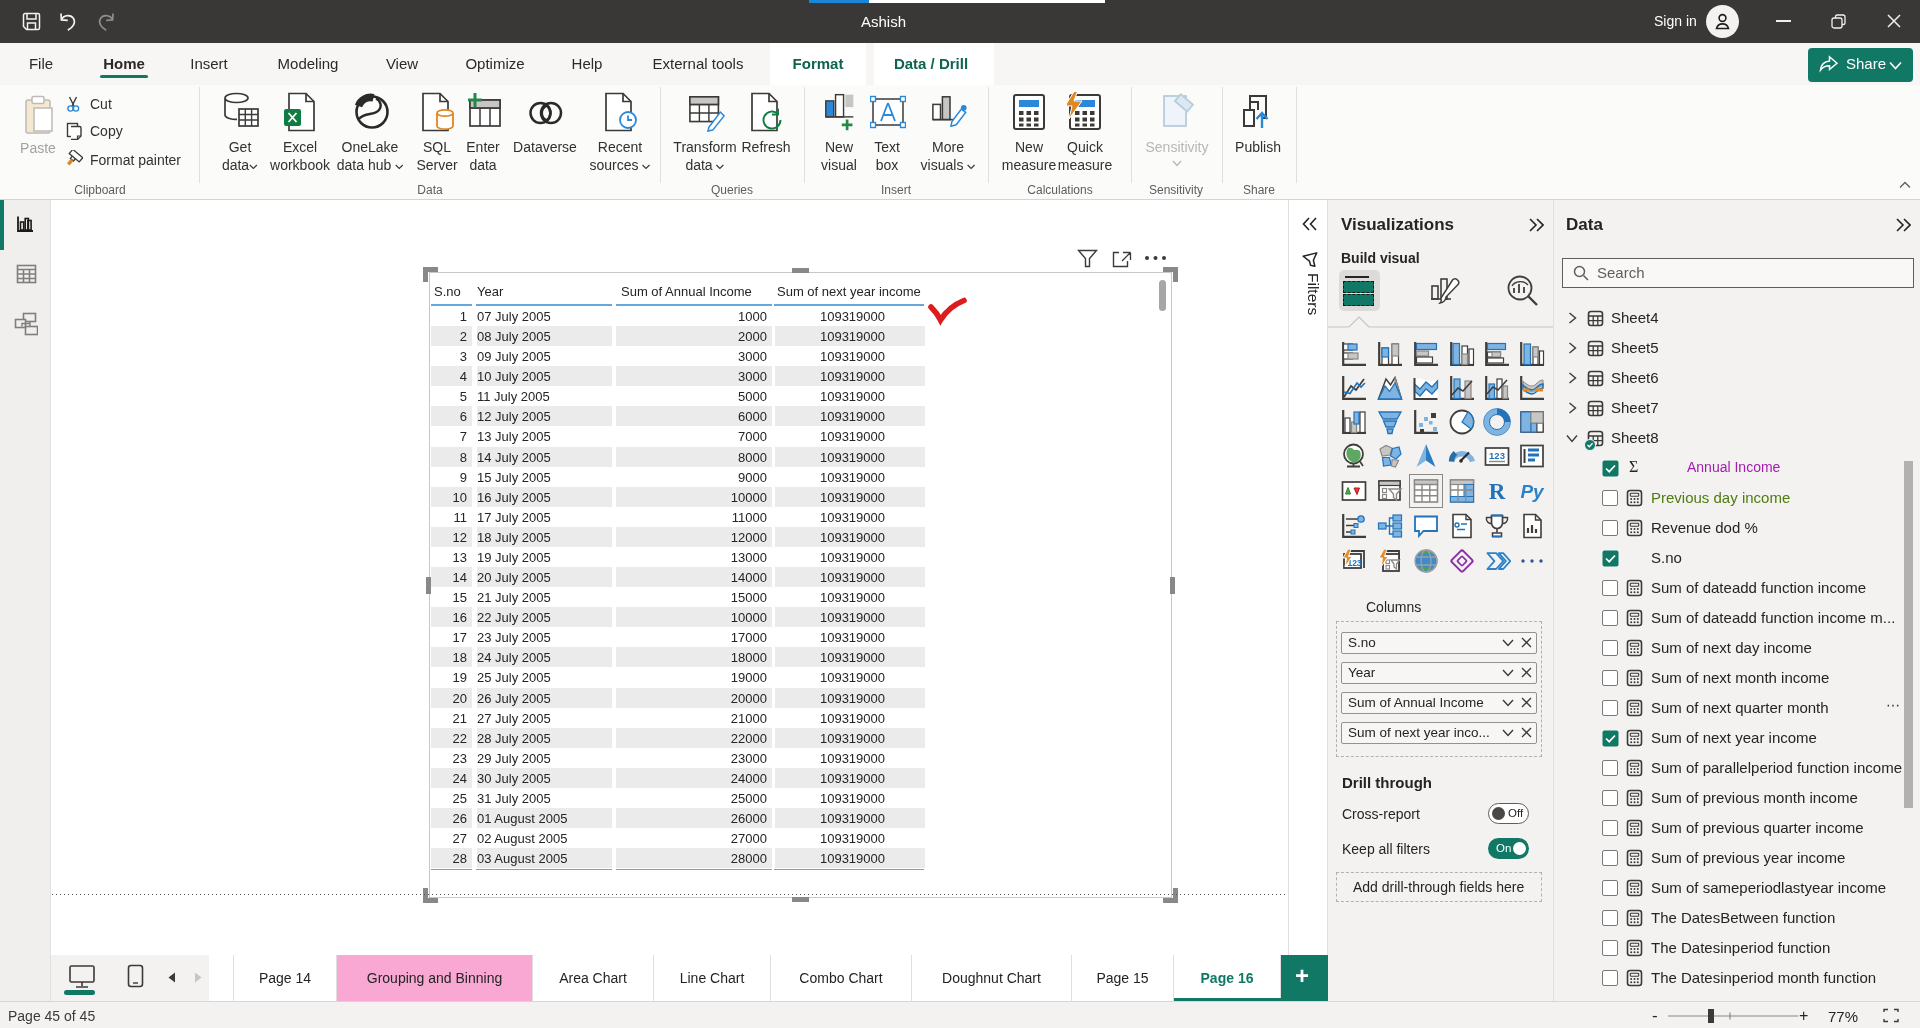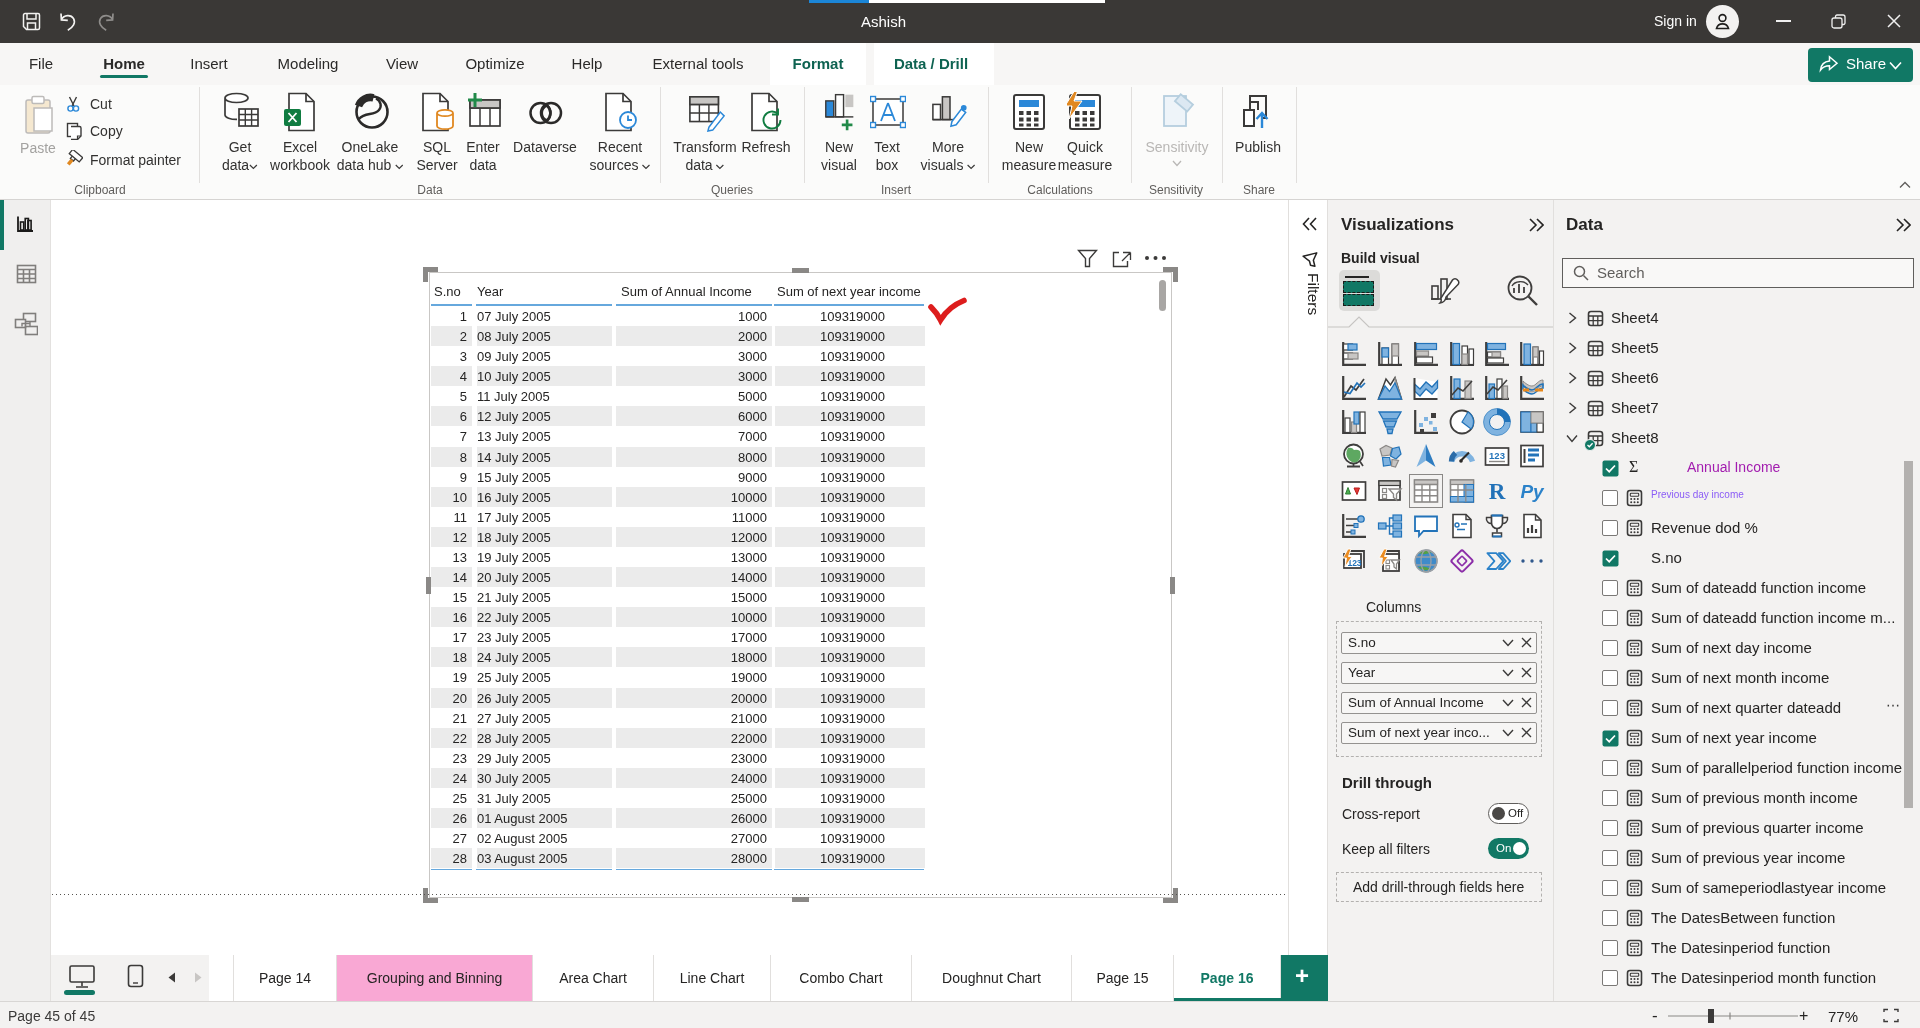--- a/index.html
+++ b/index.html
@@ -961,21 +961,21 @@
 <rect x="4.3" y="4.2" width="8.4" height="3" rx="0.8" fill="none" stroke="#3b3a39" stroke-width="1.1"></rect>
 <g fill="#3b3a39">
         <circle cx="5.2" cy="10" r="1"></circle>
         <circle cx="8.5" cy="10" r="1"></circle>
         <circle cx="11.8" cy="10" r="1"></circle>
         <circle cx="5.2" cy="13.2" r="1"></circle>
         <circle cx="8.5" cy="13.2" r="1"></circle>
         <circle cx="11.8" cy="13.2" r="1"></circle>
       </g>
     </svg>
-<div class="abs" style="left:1651px;top:489px;font-size:10px;color:#8b5cf6;white-space:nowrap;">Previous day income</div>
+<div class="abs" style="left:1651px;top:489px;font-size:15px;color:#4d7c0f;white-space:nowrap;">Previous day income</div>
 <div class="abs" style="left:1602px;top:520px;width:16px;height:16px;background:#fff;border:1.5px solid #7a7876;border-radius:2px;"></div>
 <svg class="abs" style="left:1626px;top:519px;" width="17" height="18" viewBox="0 0 17 18">
       <rect x="1.5" y="1.5" width="14" height="15" rx="2.5" fill="none" stroke="#3b3a39" stroke-width="1.6"></rect>
 <rect x="4.3" y="4.2" width="8.4" height="3" rx="0.8" fill="none" stroke="#3b3a39" stroke-width="1.1"></rect>
 <g fill="#3b3a39">
         <circle cx="5.2" cy="10" r="1"></circle>
         <circle cx="8.5" cy="10" r="1"></circle>
         <circle cx="11.8" cy="10" r="1"></circle>
         <circle cx="5.2" cy="13.2" r="1"></circle>
         <circle cx="8.5" cy="13.2" r="1"></circle>
@@ -1050,21 +1050,21 @@
 <rect x="4.3" y="4.2" width="8.4" height="3" rx="0.8" fill="none" stroke="#3b3a39" stroke-width="1.1"></rect>
 <g fill="#3b3a39">
         <circle cx="5.2" cy="10" r="1"></circle>
         <circle cx="8.5" cy="10" r="1"></circle>
         <circle cx="11.8" cy="10" r="1"></circle>
         <circle cx="5.2" cy="13.2" r="1"></circle>
         <circle cx="8.5" cy="13.2" r="1"></circle>
         <circle cx="11.8" cy="13.2" r="1"></circle>
       </g>
     </svg>
-<div class="abs" style="left:1651px;top:699px;font-size:15px;color:#252423;white-space:nowrap;">Sum of next quarter dateadd</div>
+<div class="abs" style="left:1651px;top:699px;font-size:15px;color:#252423;white-space:nowrap;">Sum of next quarter month</div>
 <div class="abs" style="left:1886px;top:697px;font-size:14px;color:#3b3a39;letter-spacing:1px;">⋯</div>
 <svg class="abs" style="left:1602px;top:730px;" width="17" height="17" viewBox="0 0 17 17">
       <rect x="0.5" y="0.5" width="16" height="16" rx="2" fill="#117865"></rect>
       <path d="M4 8.5 L7.2 11.7 L13 5.5" fill="none" stroke="#fff" stroke-width="1.7"></path>
     </svg>
 <svg class="abs" style="left:1626px;top:729px;" width="17" height="18" viewBox="0 0 17 18">
       <rect x="1.5" y="1.5" width="14" height="15" rx="2.5" fill="none" stroke="#3b3a39" stroke-width="1.6"></rect>
 <rect x="4.3" y="4.2" width="8.4" height="3" rx="0.8" fill="none" stroke="#3b3a39" stroke-width="1.1"></rect>
 <g fill="#3b3a39">
         <circle cx="5.2" cy="10" r="1"></circle>

